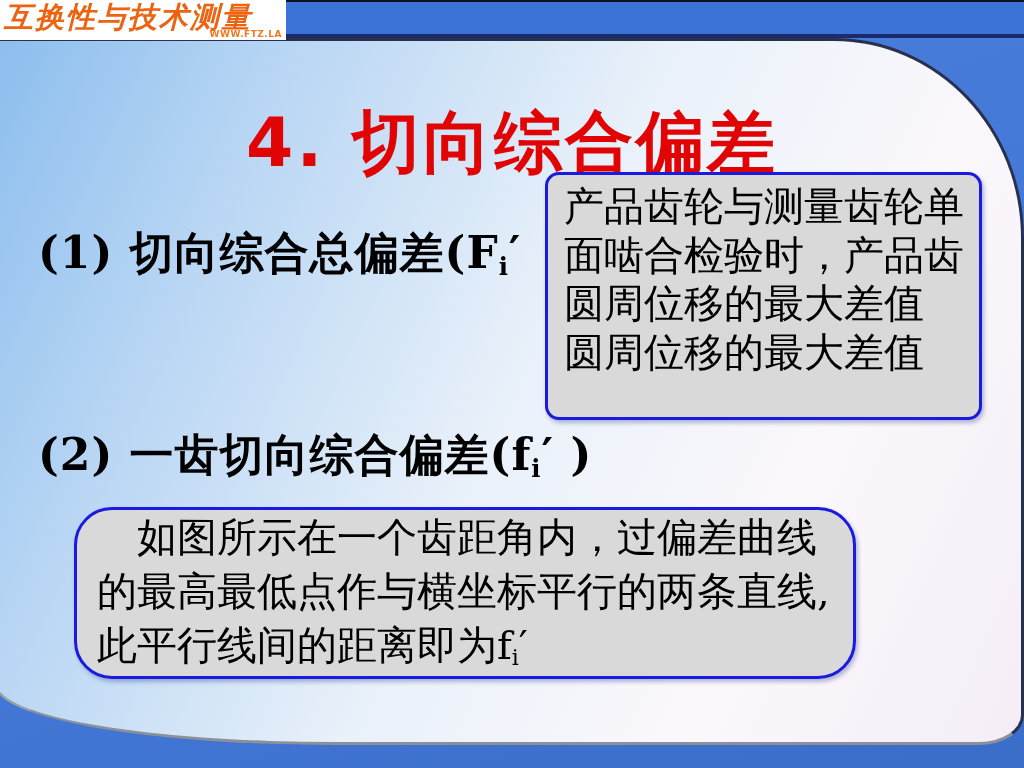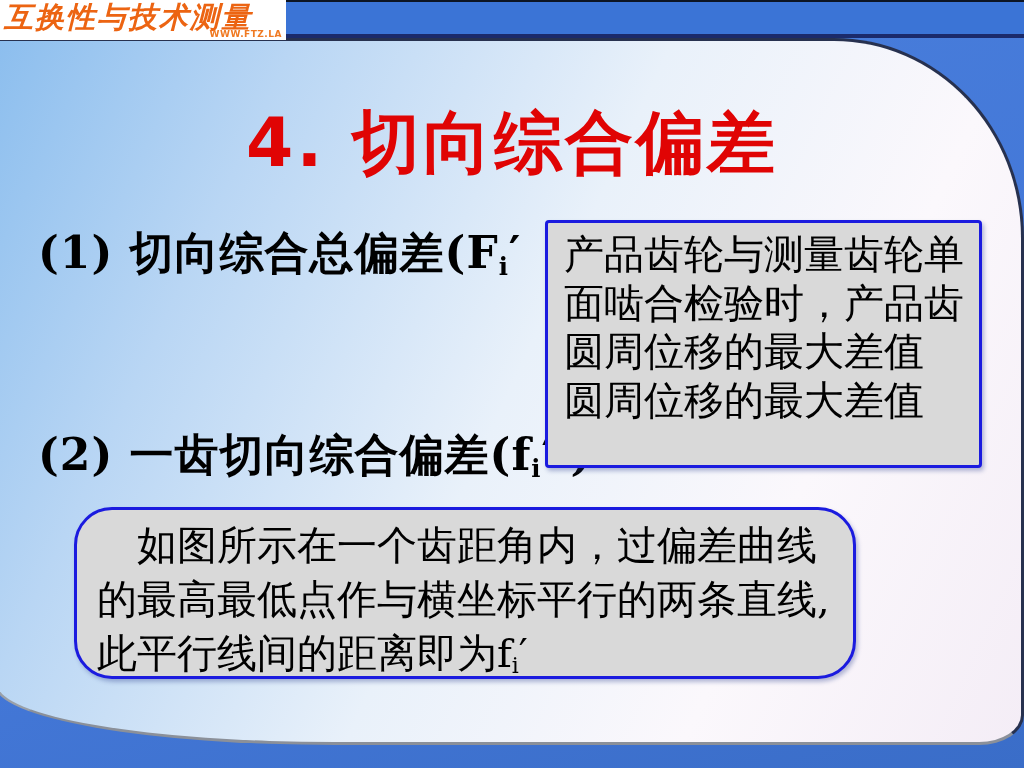--- a/index.html
+++ b/index.html
@@ -77,28 +77,28 @@
   .sub { font-size: 0.55em; vertical-align: -0.28em; }
 
   .def-box {
     position: absolute; z-index: 20;
     background: #d9d9d9;
     border: 3px solid #1b1bdf;
     box-shadow: 2px 3px 4px rgba(40,60,140,0.35);
   }
   .def-box-1 {
     left: 545px; top: 172px; width: 437px; height: 248px;
-    border-radius: 4px; padding: 7px 14px 0 16px; margin-top: 48px;
+    border-radius: 14px; padding: 7px 14px 0 16px;
   }
   .def-box-1 .box-line {
     font-size: 40px; line-height: 48.5px; letter-spacing: 0; white-space: nowrap;
   }
   .def-box-2 {
     left: 74px; top: 507px; width: 782px; height: 172px;
-    border-radius: 38px; padding: 8px 18px 0 20px;
+    border-radius: 38px; padding: 0 18px 0 20px;
   }
   .def-box-2 .box-line {
     font-size: 40px; line-height: 54px; white-space: nowrap;
   }
 </style>
 </head>
 <body>
 
 <div class="slide">
 

